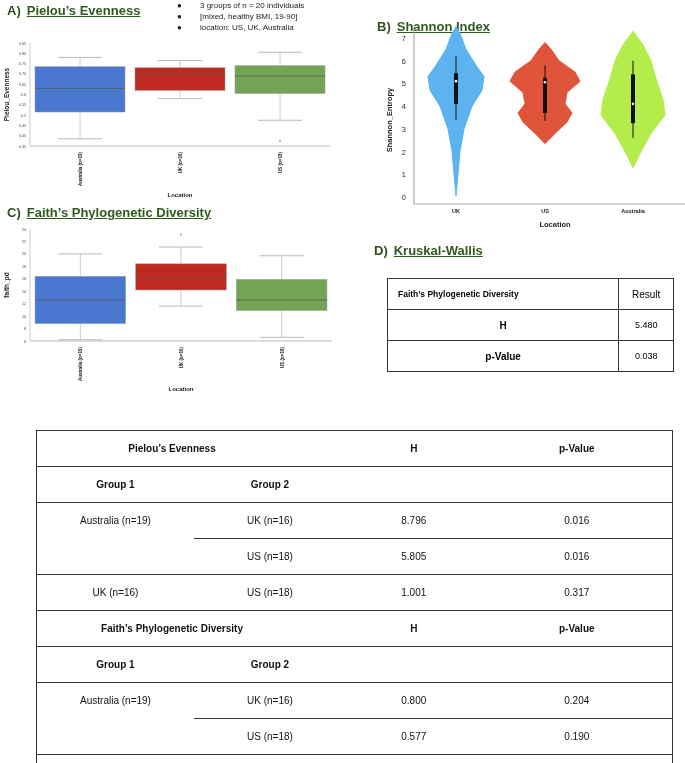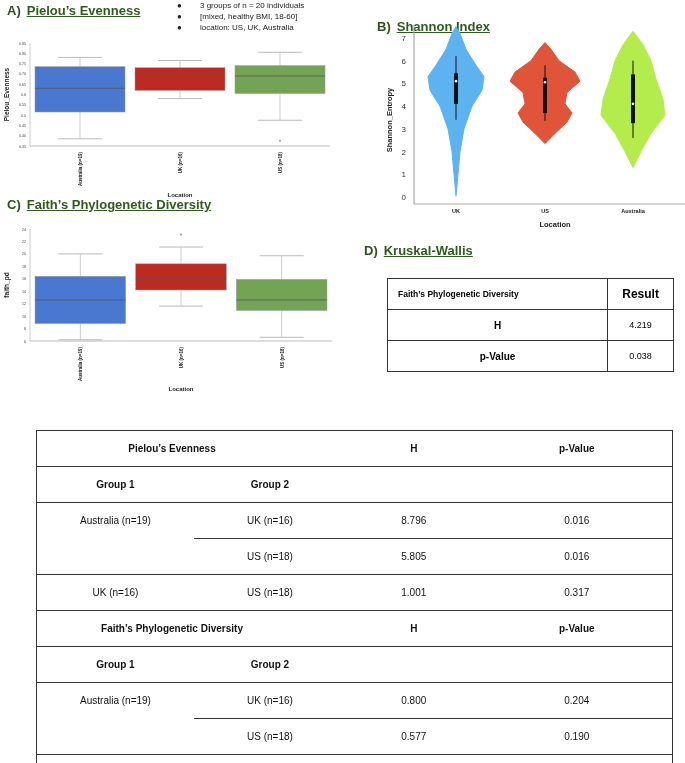--- a/index.html
+++ b/index.html
@@ -23,34 +23,34 @@
 <div class="panel-title" style="left:7px;top:3px;">
   <span class="lbl">A)</span><span class="txt">Pielou’s Evenness</span>
 </div>
 <div class="bullets">
   <div>
       <span class="dot">●</span>
       <span>3 groups of n = 20 individuals</span>
     </div>
   <div>
       <span class="dot">●</span>
-      <span>[mixed, healthy BMI, 18-60]</span>
+      <span>[mixed, healthy BMI, 19-90]</span>
     </div>
   <div>
       <span class="dot">●</span>
       <span>location: US, UK, Australia</span>
     </div>
 </div>
 <div class="panel-title" style="left:377px;top:19px;">
   <span class="lbl">B)</span><span class="txt">Shannon Index</span>
 </div>
-<div class="panel-title" style="left:7px;top:197px;">
+<div class="panel-title" style="left:7px;top:205px;">
   <span class="lbl">C)</span><span class="txt">Faith’s Phylogenetic Diversity</span>
 </div>
-<div class="panel-title" style="left:364px;top:243px;">
+<div class="panel-title" style="left:374px;top:243px;">
   <span class="lbl">D)</span><span class="txt">Kruskal-Wallis</span>
 </div>
 
 <svg id="chartA" style="position:absolute;left:0;top:35px;" width="340" height="165">
     <line x1="30" y1="8" x2="30" y2="111" stroke="#ccc" stroke-width="1"></line>
     <line x1="30" y1="111" x2="330" y2="111" stroke="#bbb" stroke-width="1"></line>
     <text x="26" y="112.5" font-size="3.6" text-anchor="end" fill="#444">0.35</text>
     <text x="26" y="102.19999999999999" font-size="3.6" text-anchor="end" fill="#444">0.40</text>
     <text x="26" y="91.89999999999999" font-size="3.6" text-anchor="end" fill="#444">0.45</text>
     <text x="26" y="81.6" font-size="3.6" text-anchor="end" fill="#444">0.5</text>
@@ -171,25 +171,25 @@
       <line x1="236.36666666666667" y1="79.93333333333334" x2="326.9666666666667" y2="79.93333333333334" stroke="#555" stroke-width="0.8"></line>
     </g>
     <text x="0" y="0" transform="translate(283.6666666666667,127) rotate(-90)" font-size="4.5" font-weight="bold" text-anchor="end" fill="#222">US (n=18)</text>
     <text x="181" y="171" font-size="6" font-weight="bold" text-anchor="middle" fill="#222">Location</text>
   </svg>
 
 <table class="kw">
   <tbody>
       <tr>
     <td style="font-weight:bold;text-align:left;padding-left:10px;font-size:8.5px;">Faith’s Phylogenetic Diversity</td>
-    <td style="font-weight:bold;font-size:12px;">Result</td>
+    <td style="font-weight:normal;font-size:10px;">Result</td>
   </tr>
   <tr>
     <td style="font-weight:bold;font-size:10px;">H</td>
-    <td>4.219</td>
+    <td>5.480</td>
   </tr>
   <tr>
     <td style="font-weight:bold;font-size:10px;">p-Value</td>
     <td>0.038</td>
   </tr>
 </tbody>
   </table>
 
 <table class="big" style="border:1.5px solid #333;">
   <tbody>

